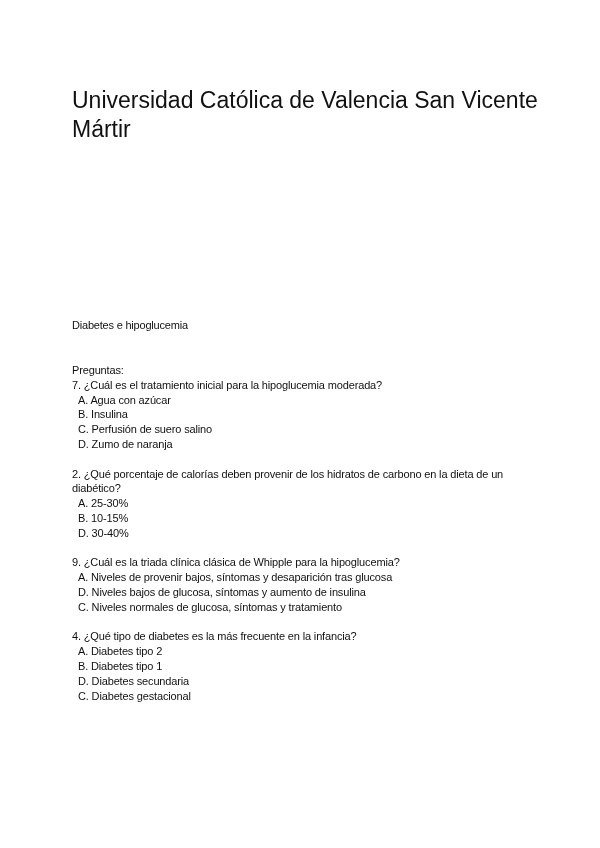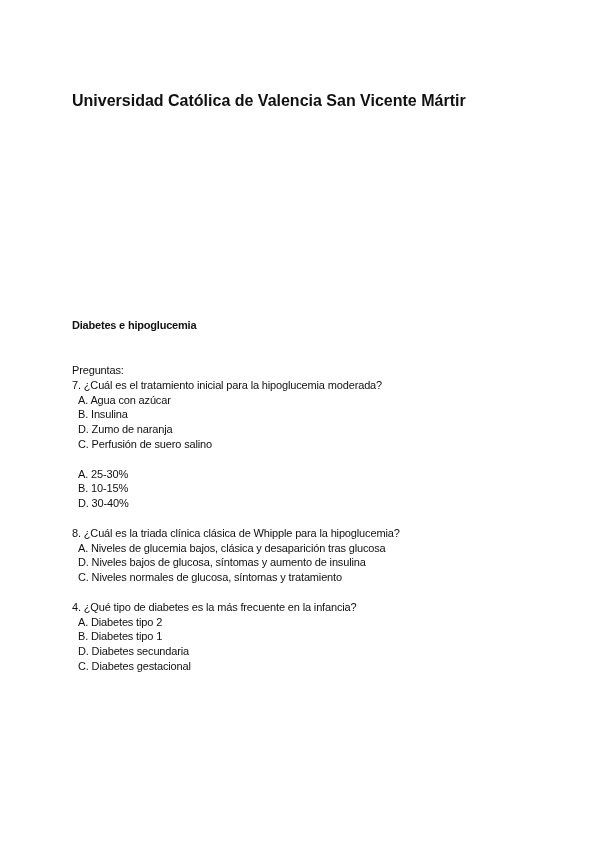--- a/index.html
+++ b/index.html
@@ -1,21 +1,21 @@
 <!DOCTYPE html>
 <html><head>
 <meta charset="utf-8">
 <style>
   html, body { margin: 0; padding: 0; background: #ffffff; }
   body { width: 600px; height: 848px; position: relative; overflow: hidden;
          font-family: "Liberation Sans", sans-serif; color: #111111; }
   .page { position: absolute; left: 0; top: 0; width: 600px; height: 848px; background: #fff; }
   .title { position: absolute; left: 72px; top: 86px; width: 470px;
-           font-size: 16px; font-weight: bold; line-height: 29px; color: #111; }
-  .section { position: absolute; left: 72px; top: 319px; font-size: 11px; font-weight: bold;
+           font-size: 23px; font-weight: normal; line-height: 29px; color: #111; }
+  .section { position: absolute; left: 72px; top: 319px; font-size: 11px; font-weight: normal;
              letter-spacing: -0.2px; }
   .body { position: absolute; left: 72px; top: 363px; width: 470px; font-size: 11px; line-height: 14.8px; }
   .line { white-space: nowrap; letter-spacing: -0.15px; }
   .qtext { white-space: normal; }
   .opt { padding-left: 6px; }
   .gap { height: 14.8px; }
 </style>
 </head>
 <body>
 
@@ -23,35 +23,36 @@
   <div class="title">Universidad Católica de Valencia San Vicente Mártir</div>
   <div class="section">Diabetes e hipoglucemia</div>
 
   <div class="body">
     <div class="line">Preguntas:</div>
 
     <div>
       <div class="line">7. ¿Cuál es el tratamiento inicial para la hipoglucemia moderada?</div>
       <div class="line opt">A. Agua con azúcar</div>
       <div class="line opt">B. Insulina</div>
+      <div class="line opt">C. Perfusión de suero salino</div>
       <div class="line opt">D. Zumo de naranja</div>
-      <div class="line opt">C. Perfusión de suero salino</div>
     </div>
     <div class="gap"></div>
 
     <div>
+      <div class="line qtext">2. ¿Qué porcentaje de calorías deben provenir de los hidratos de carbono en la dieta de un diabético?</div>
       <div class="line opt">A. 25-30%</div>
       <div class="line opt">B. 10-15%</div>
       <div class="line opt">D. 30-40%</div>
     </div>
     <div class="gap"></div>
 
     <div>
-      <div class="line">8. ¿Cuál es la triada clínica clásica de Whipple para la hipoglucemia?</div>
-      <div class="line opt">A. Niveles de glucemia bajos, clásica y desaparición tras glucosa</div>
+      <div class="line">9. ¿Cuál es la triada clínica clásica de Whipple para la hipoglucemia?</div>
+      <div class="line opt">A. Niveles de provenir bajos, síntomas y desaparición tras glucosa</div>
       <div class="line opt">D. Niveles bajos de glucosa, síntomas y aumento de insulina</div>
       <div class="line opt">C. Niveles normales de glucosa, síntomas y tratamiento</div>
     </div>
     <div class="gap"></div>
 
     <div>
       <div class="line">4. ¿Qué tipo de diabetes es la más frecuente en la infancia?</div>
       <div class="line opt">A. Diabetes tipo 2</div>
       <div class="line opt">B. Diabetes tipo 1</div>
       <div class="line opt">D. Diabetes secundaria</div>

